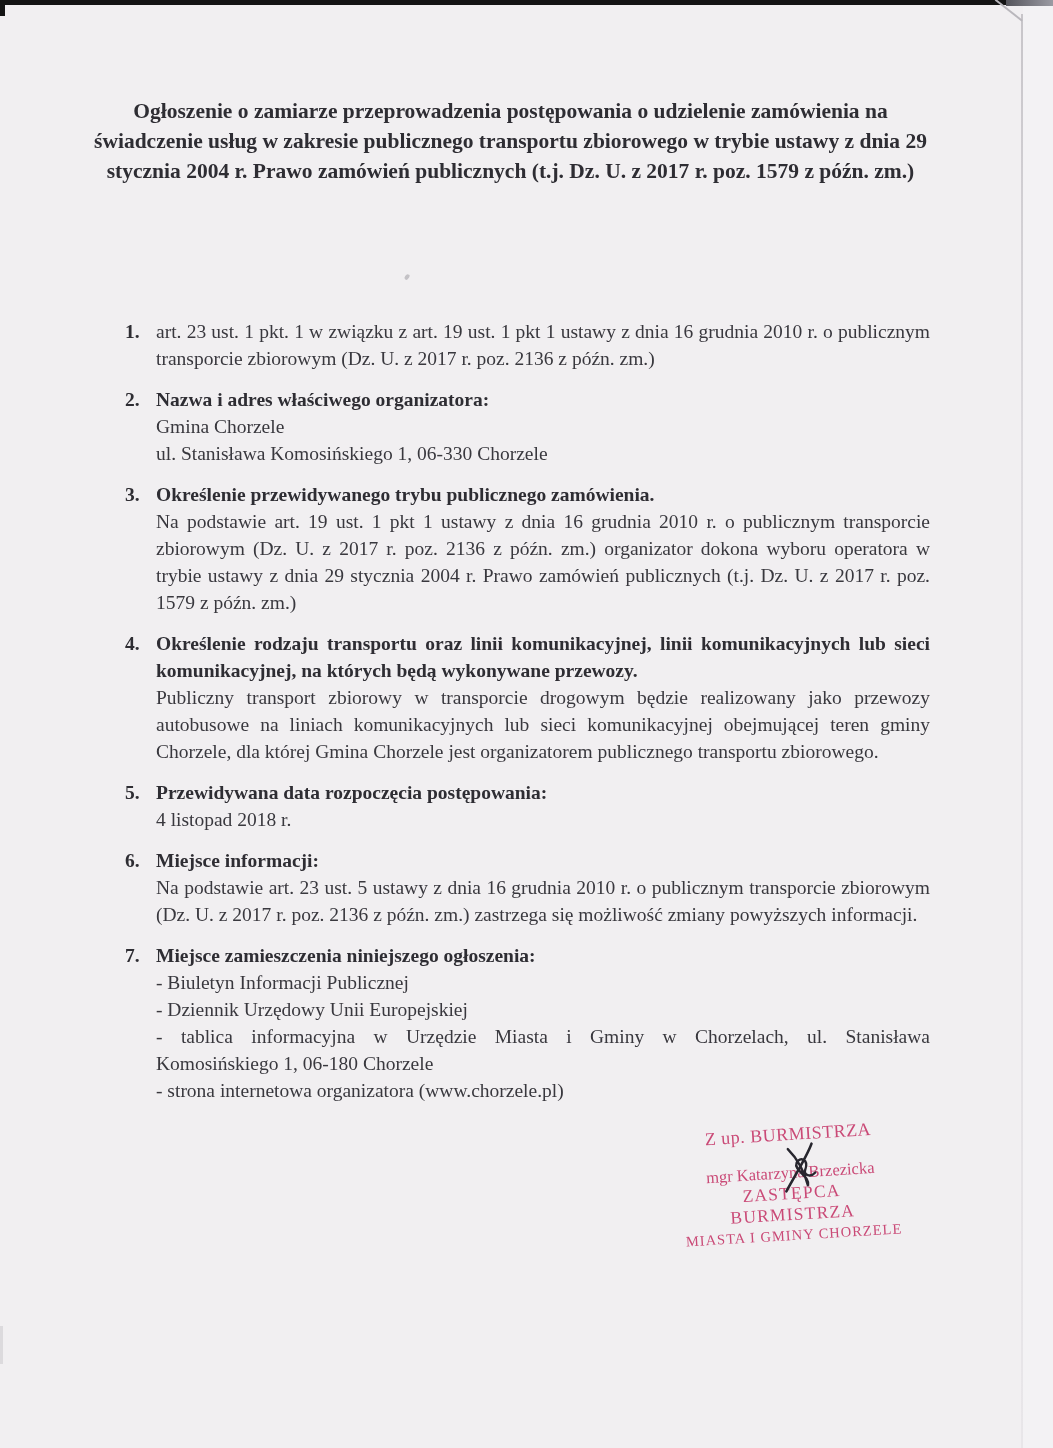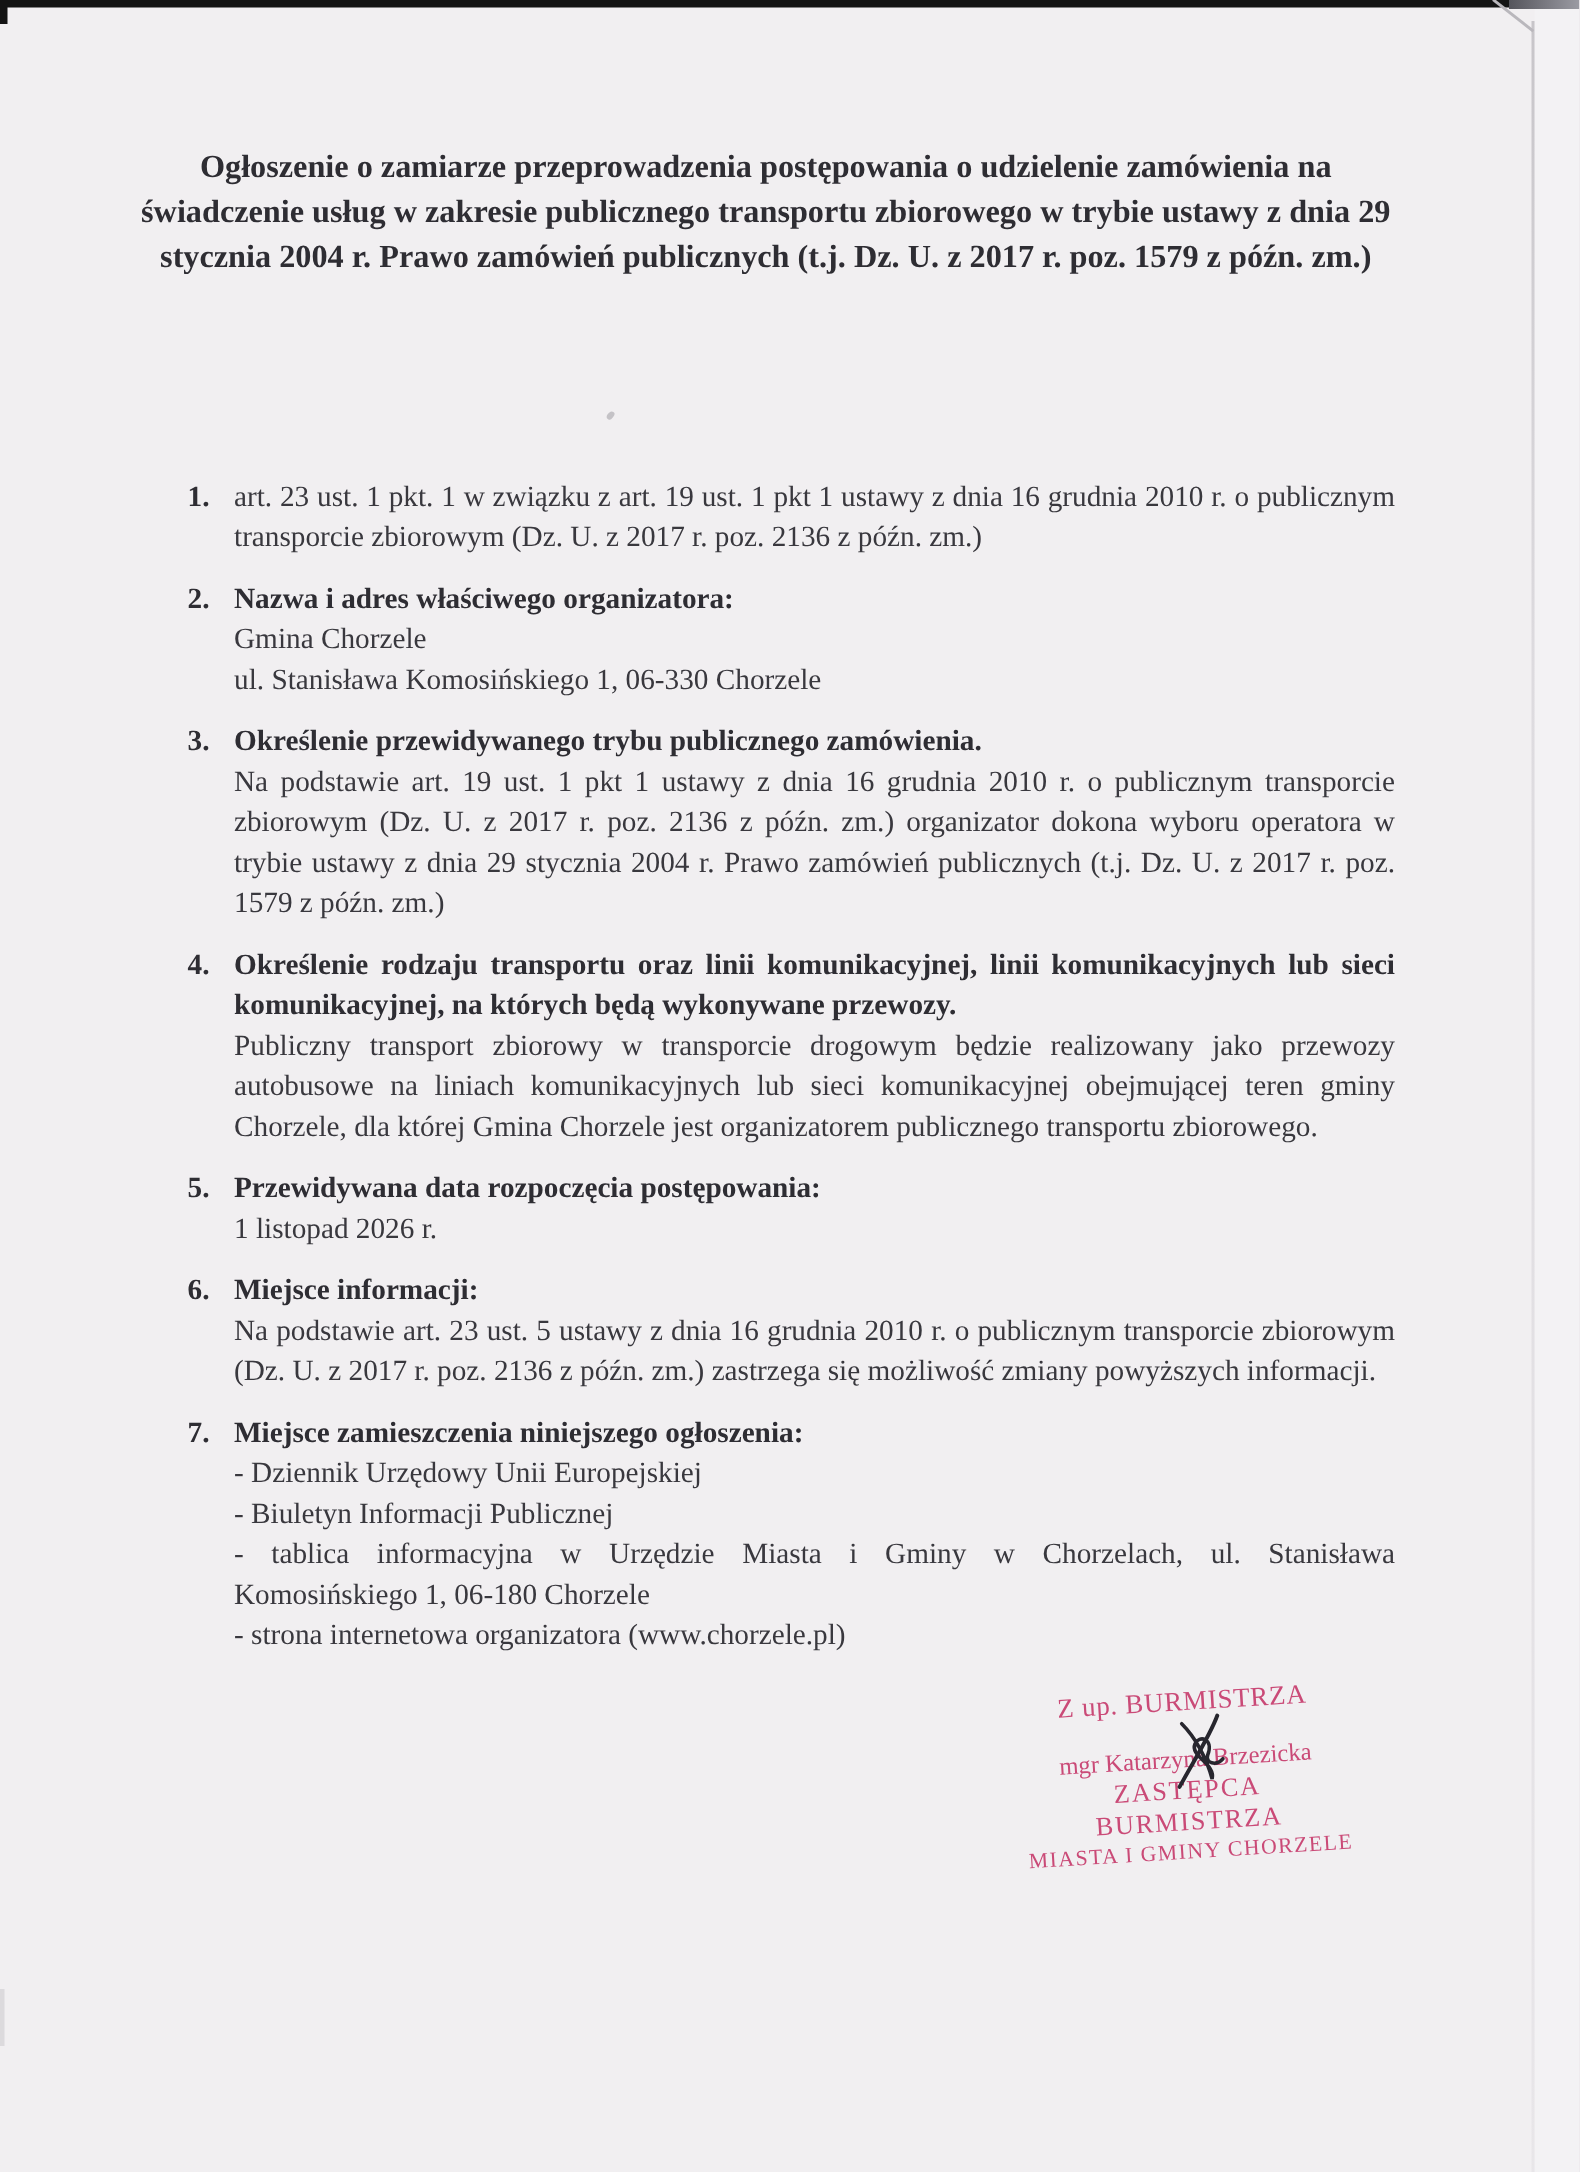--- a/index.html
+++ b/index.html
@@ -102,34 +102,34 @@
 
     <div class="section">
       <span class="sec-num">4.</span>
       <p class="sec-heading">Określenie rodzaju transportu oraz linii komunikacyjnej, linii komunikacyjnych lub sieci komunikacyjnej, na których będą wykonywane przewozy.</p>
       <p class="para justify">Publiczny transport zbiorowy w transporcie drogowym będzie realizowany jako przewozy autobusowe na liniach komunikacyjnych lub sieci komunikacyjnej obejmującej teren gminy Chorzele, dla której Gmina Chorzele jest organizatorem publicznego transportu zbiorowego.</p>
     </div>
 
     <div class="section">
       <span class="sec-num">5.</span>
       <p class="sec-heading">Przewidywana data rozpoczęcia postępowania:</p>
-      <p class="para">1 listopad 2026 r.</p>
+      <p class="para">4 listopad 2018 r.</p>
     </div>
 
     <div class="section">
       <span class="sec-num">6.</span>
       <p class="sec-heading">Miejsce informacji:</p>
       <p class="para justify">Na podstawie art. 23 ust. 5 ustawy z dnia 16 grudnia 2010 r. o publicznym transporcie zbiorowym (Dz. U. z 2017 r. poz. 2136 z późn. zm.) zastrzega się możliwość zmiany powyższych informacji.</p>
     </div>
 
     <div class="section">
       <span class="sec-num">7.</span>
       <p class="sec-heading">Miejsce zamieszczenia niniejszego ogłoszenia:</p>
+      <p class="para">- Biuletyn Informacji Publicznej</p>
       <p class="para">- Dziennik Urzędowy Unii Europejskiej</p>
-      <p class="para">- Biuletyn Informacji Publicznej</p>
       <p class="para justify-full">- tablica informacyjna w Urzędzie Miasta i Gminy w Chorzelach, ul. Stanisława</p>
       <p class="para">Komosińskiego 1, 06-180 Chorzele</p>
       <p class="para">- strona internetowa organizatora (www.chorzele.pl)</p>
     </div>
 
   </div>
 
   <div class="stamp">
     <div class="stamp-auth">Z up. BURMISTRZA</div>
     <svg class="signature" viewBox="0 0 46 54" fill="none" xmlns="http://www.w3.org/2000/svg">

